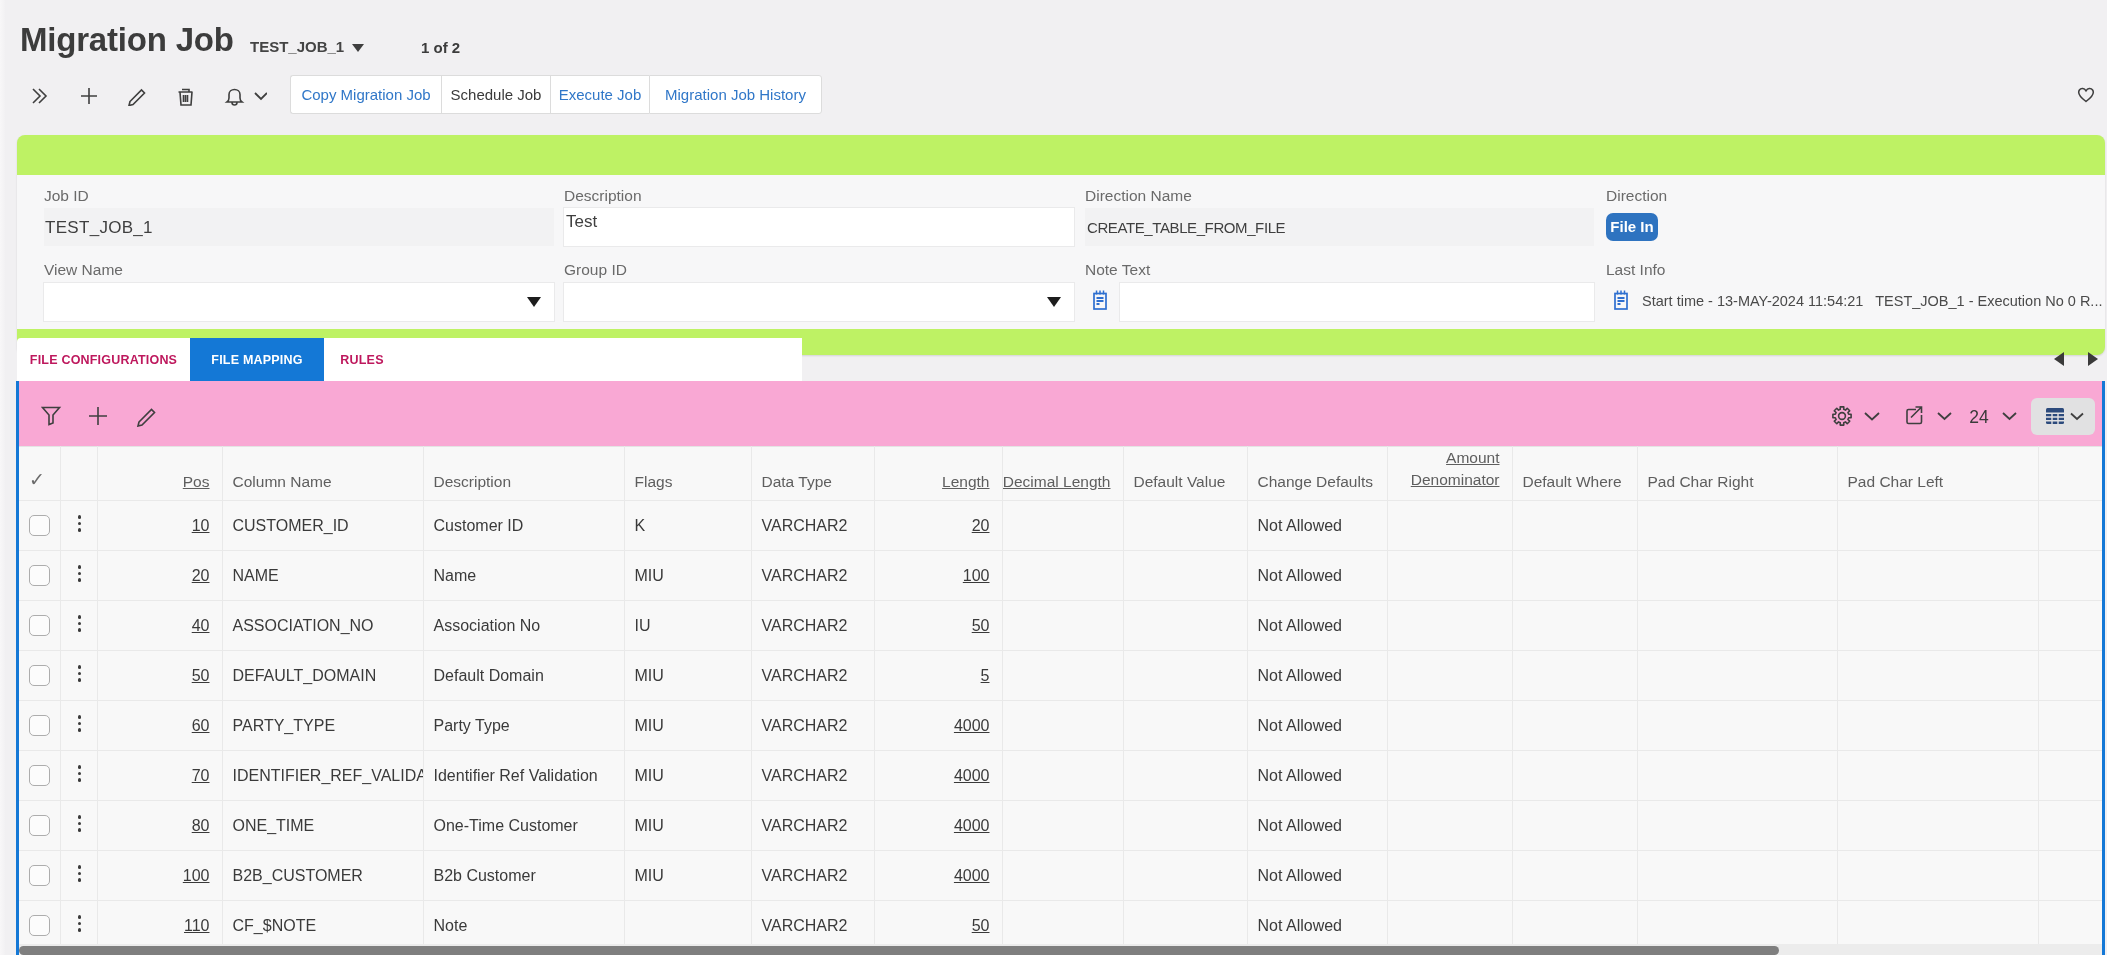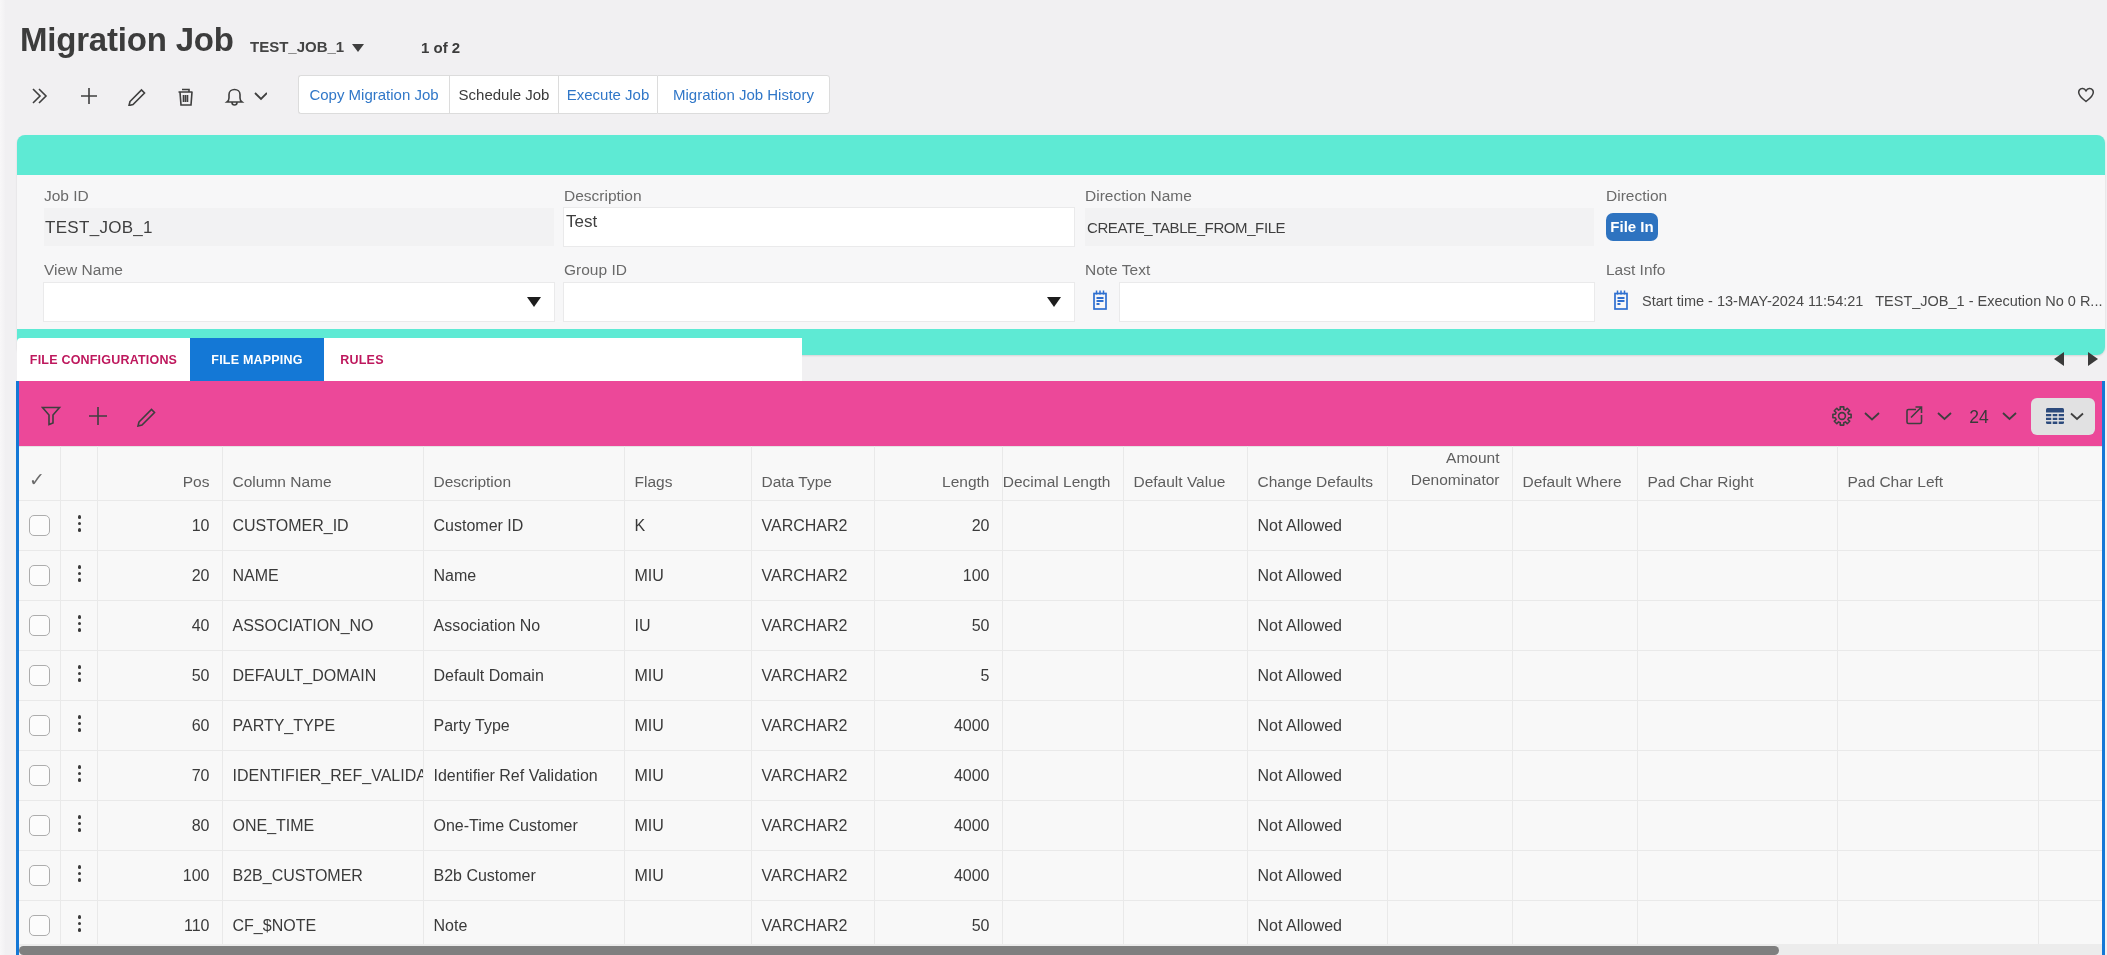--- a/index.html
+++ b/index.html
@@ -4,45 +4,45 @@
 <style>
 * { margin:0; padding:0; box-sizing:border-box; }
 html,body { width:2107px; height:955px; background:#f1f0f2; font-family:"Liberation Sans", sans-serif; overflow:hidden; position:relative; }
 .abs { position:absolute; }
 
 #title { left:20px; top:21px; font-size:33px; font-weight:bold; color:#3c3c3c; letter-spacing:-0.2px; }
 #jobsel { left:250px; top:38px; font-size:15px; font-weight:600; color:#444; }
 #jobcaret { left:352px; top:44px; width:0; height:0; border-left:6px solid transparent; border-right:6px solid transparent; border-top:8px solid #3f3f3f; }
 #oneof { left:387px; top:39px; font-size:15px; font-weight:bold; color:#3c3c3c;margin-left:34px; }
 
-.btngroup { left:298px; top:75px; height:39px; display:flex; }
+.btngroup { left:290px; top:75px; height:39px; display:flex; }
 .btn { background:#fff; border:1px solid #dcdcdc; border-right:none; height:39px; display:flex; align-items:center; justify-content:center; font-size:15px; color:#3077c8; }
 .btn.dark { color:#3a3a3a; }
 .btn:first-child { border-radius:3px 0 0 3px; }
 .btn:last-child { border-radius:0 3px 3px 0; border-right:1px solid #dcdcdc; }
 
-#card { left:17px; top:135px; width:2088px; height:220px; background:#5eead4; border-radius:8px; box-shadow:0 1px 2px rgba(0,0,0,0.12); overflow:hidden; }
+#card { left:17px; top:135px; width:2088px; height:220px; background:#bef264; border-radius:8px; box-shadow:0 1px 2px rgba(0,0,0,0.12); overflow:hidden; }
 #cardbody { position:absolute; left:0; top:40px; width:100%; height:154px; background:#f7f7f8; }
 .flabel { position:absolute; font-size:15.5px; color:#6a6a6a; }
 .fval { position:absolute; font-size:17px; color:#3f3f3f; }
 .rofield { position:absolute; height:38px; background:#f2f2f3; }
 .input { position:absolute; height:38px; background:#fff; box-shadow:0 0 0 1px rgba(0,0,0,0.05); }
 .selcaret { position:absolute; width:0; height:0; border-left:7px solid transparent; border-right:7px solid transparent; border-top:10px solid #1d1d1d; }
 #badge { position:absolute; left:1589px; top:78px; width:52px; height:28px; background:#2e73c0; border-radius:7px; color:#fff; font-size:15px; font-weight:bold; text-align:center; line-height:28px; }
 
 #tabbar { left:17px; top:338px; height:43px; display:flex; }
 .tab { height:43px; display:flex; align-items:center; justify-content:center; font-size:12.5px; font-weight:600; color:#be185d; background:#fff; letter-spacing:0.2px; }
 .tab.active { background:#1478d6; color:#fff; }
 
-#grid { left:16px; top:381px; width:2089px; height:574px; background:#ec4899; border-left:3px solid #1478d6; border-right:3px solid #1478d6; }
+#grid { left:16px; top:381px; width:2089px; height:574px; background:#f9a8d4; border-left:3px solid #1478d6; border-right:3px solid #1478d6; }
 #gtable { position:absolute; left:0; top:65px; border-collapse:collapse; table-layout:fixed; width:2083px; background:#f8f8f8; }
 #gtable td, #gtable th { border-right:1px solid #e9e9e9; border-bottom:1px solid #e9e9e9; font-weight:normal; overflow:hidden; white-space:nowrap; }
 #gtable th { height:54px; vertical-align:bottom; padding-bottom:9px; font-size:15.5px; color:#5e5e5e; text-align:left; padding-left:10px; border-top:1px solid #e4e4e4; }
 #gtable td { height:50px; font-size:16px; color:#3a3a3a; padding-left:10px; }
-#gtable th.r, #gtable td.r { text-align:right; padding-right:12px; padding-left:0; }
+#gtable th.r, #gtable td.r { text-align:right; padding-right:12px; padding-left:0;text-decoration:underline; }
 #gtable td:last-child, #gtable th:last-child { border-right:none; }
 .cbx { width:21px; height:21px; border:1.5px solid #adadad; border-radius:5px; background:#fcfcfc; }
 .dots { display:inline-block; margin-left:17px; }
 .dots span { display:block; width:3.5px; height:3.5px; border-radius:50%; background:#3a3a3a; margin:3px 0; }
 #hscroll { left:19px; top:944px; width:2083px; height:11px; background:#ececec; }
 #hthumb { position:absolute; left:0; top:2px; width:1760px; height:9px; background:#7f7f7f; border-radius:4.5px; }
 .tria { width:0; height:0; position:absolute; }
 </style>
 </head>
 <body>

